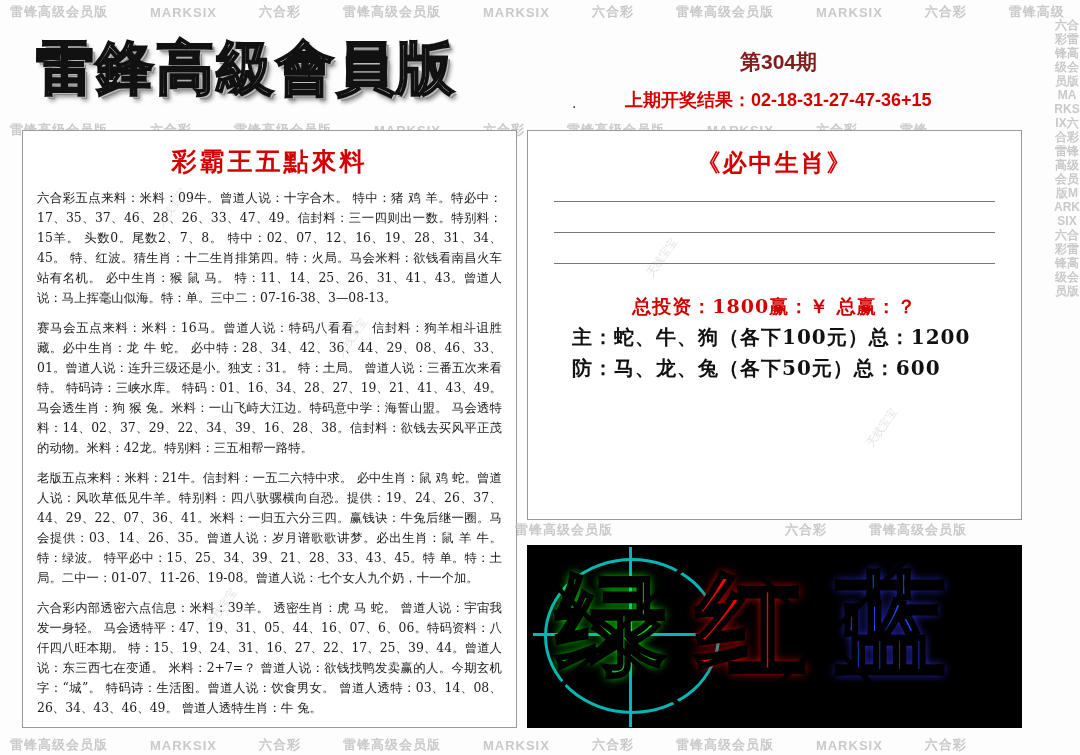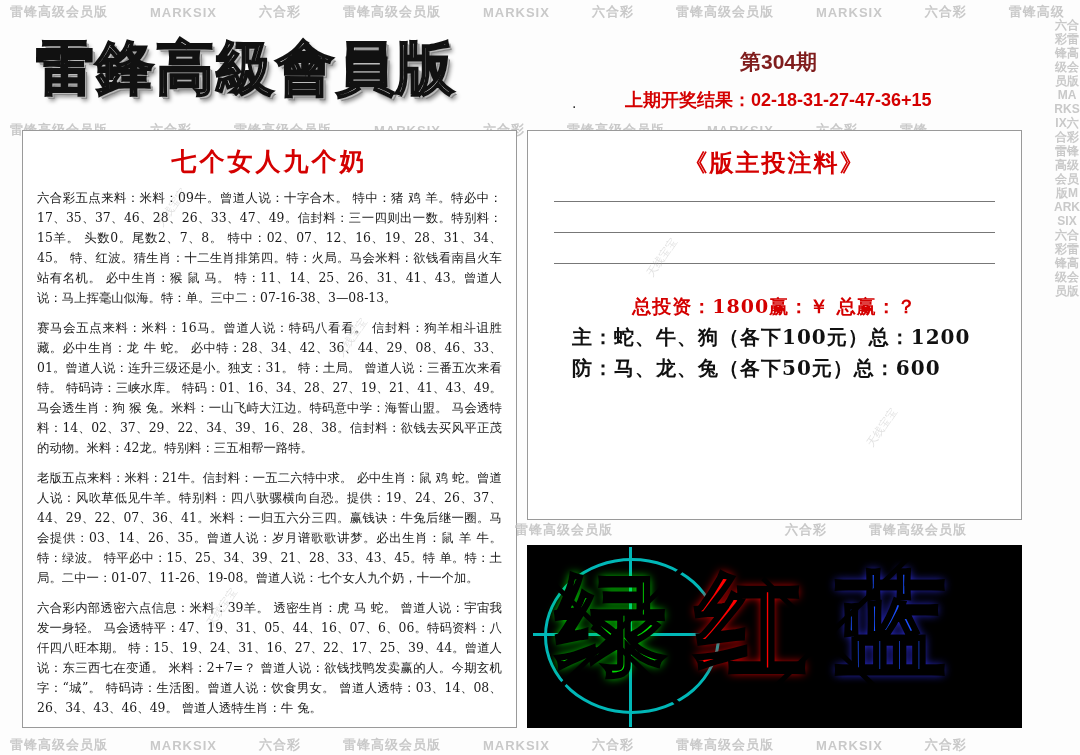--- a/index.html
+++ b/index.html
@@ -293,31 +293,31 @@
     <span>雷锋高级会员版</span>
     <span>MARKSIX</span>
     <span>六合彩</span>
     <span>雷锋高级会员版</span>
     <span>MARKSIX</span>
     <span>六合彩</span>
     <span>雷锋</span>
   </div>
 
   <div class="panel left-panel">
-    <div class="lp-title">七个女人九个奶</div>
+    <div class="lp-title">彩霸王五點來料</div>
     <div class="lp-body">
       <p>六合彩五点来料：米料：09牛。曾道人说：十字合木。 特中：猪 鸡 羊。特必中：17、35、37、46、28、26、33、47、49。信封料：三一四则出一数。特别料：15羊。 头数0。尾数2、7、8。 特中：02、07、12、16、19、28、31、34、45。 特、红波。猜生肖：十二生肖排第四。特：火局。马会米料：欲钱看南昌火车站有名机。 必中生肖：猴 鼠 马。 特：11、14、25、26、31、41、43。曾道人说：马上挥毫山似海。特：单。三中二：07-16-38、3—08-13。</p>
       <p>赛马会五点来料：米料：16马。曾道人说：特码八看看。 信封料：狗羊相斗诅胜藏。必中生肖：龙 牛 蛇。 必中特：28、34、42、36、44、29、08、46、33、01。曾道人说：连升三级还是小。独支：31。 特：土局。 曾道人说：三番五次来看特。 特码诗：三峡水库。 特码：01、16、34、28、27、19、21、41、43、49。 马会透生肖：狗 猴 兔。米料：一山飞峙大江边。特码意中学：海誓山盟。 马会透特料：14、02、37、29、22、34、39、16、28、38。信封料：欲钱去买风平正茂的动物。米料：42龙。特别料：三五相帮一路特。</p>
       <p>老版五点来料：米料：21牛。信封料：一五二六特中求。 必中生肖：鼠 鸡 蛇。曾道人说：风吹草低见牛羊。特别料：四八驮骡横向自恐。提供：19、24、26、37、44、29、22、07、36、41。米料：一归五六分三四。赢钱诀：牛兔后继一圈。马会提供：03、14、26、35。曾道人说：岁月谱歌歌讲梦。必出生肖：鼠 羊 牛。特：绿波。 特平必中：15、25、34、39、21、28、33、43、45。特 单。特：土局。二中一：01-07、11-26、19-08。曾道人说：七个女人九个奶，十一个加。</p>
       <p>六合彩内部透密六点信息：米料：39羊。 透密生肖：虎 马 蛇。 曾道人说：宇宙我发一身轻。 马会透特平：47、19、31、05、44、16、07、6、06。特码资料：八仟四八旺本期。 特：15、19、24、31、16、27、22、17、25、39、44。曾道人说：东三西七在变通。 米料：2+7=？ 曾道人说：欲钱找鸭发卖赢的人。今期玄机字：“城”。 特码诗：生活图。曾道人说：饮食男女。 曾道人透特：03、14、08、26、34、43、46、49。 曾道人透特生肖：牛 兔。</p>
     </div>
   </div>
 
   <div class="panel right-top-panel">
-    <div class="rp-title">《版主投注料》</div>
+    <div class="rp-title">《必中生肖》</div>
     <div class="rule"></div>
     <div class="rule thin"></div>
     <div class="rule thin"></div>
     <div class="rp-invest">总投资：1800赢：￥ 总赢：？</div>
     <div class="rp-line">主：蛇、牛、狗（各下100元）总：1200</div>
     <div class="rp-line">防：马、龙、兔（各下50元）总：600</div>
   </div>
 
   <div class="wm-strip low">
     <span style="margin-left:505px">雷锋高级会员版</span>

